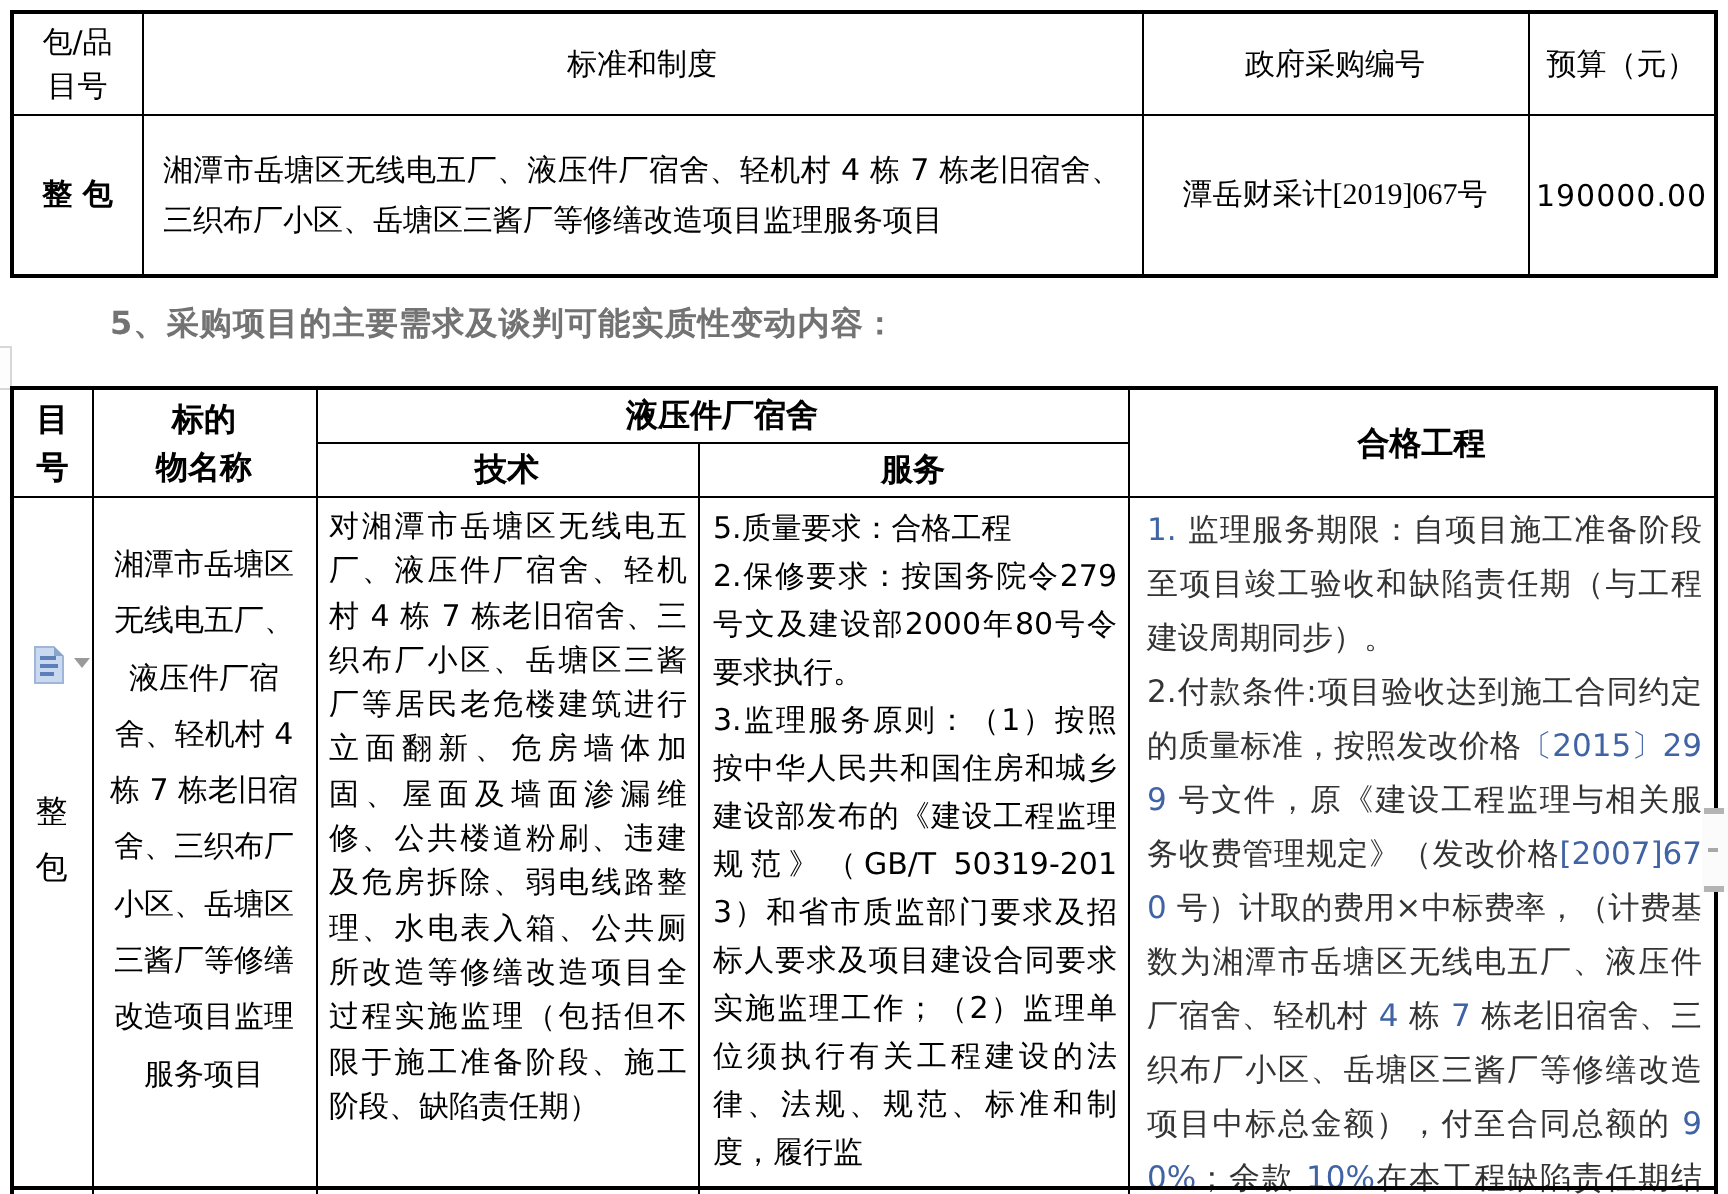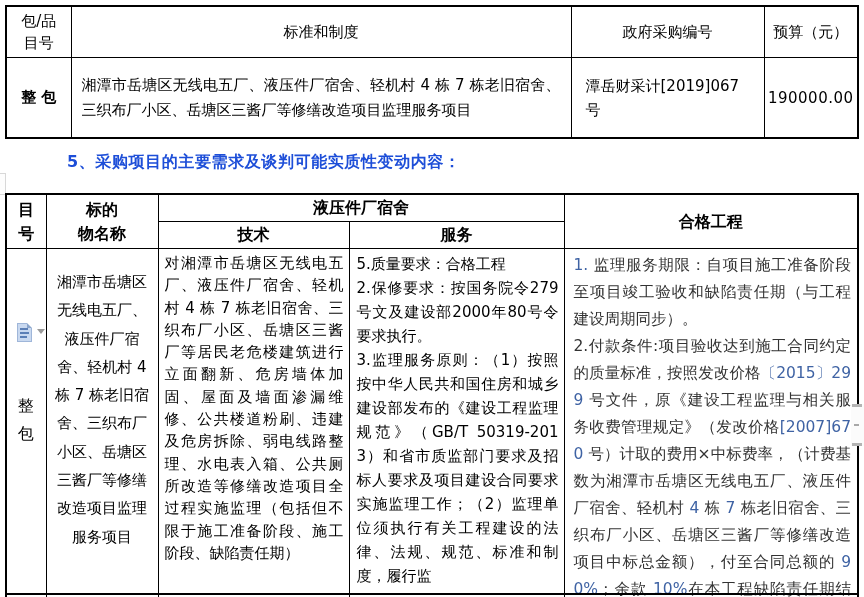--- a/index.html
+++ b/index.html
@@ -13,27 +13,27 @@
   
   table{border-collapse:collapse;table-layout:fixed;}
   td{border:1px solid #000;overflow:hidden;}
 
   .t1{position:absolute;left:5px;top:5px;width:852px;border:2px solid #000;}
   .t1 td{font-size:15px;}
   .t1 .hdr{height:48px;text-align:center;vertical-align:middle;line-height:22px;}
   .t1 .datarow td{height:75px;vertical-align:middle;}
   .t1 .lot-cell{text-align:center;font-weight:bold;}
   .t1 .name-cell{text-align:justify;line-height:25px;padding:2px 10px;word-break:break-all;}
-  .t1 .proc-cell{line-height:24px;padding:0 14px;word-break:break-all;}
+  .t1 .proc-cell{text-align:center;line-height:24px;padding:0 14px;word-break:break-all;font-family:Liberation Serif, serif;}
   .t1 .budget-cell{text-align:center;letter-spacing:0.5px;}
   .w48{display:inline-block;width:50px;word-break:break-all;line-height:22px;}
 
   .section-heading{
-    position:absolute;left:67px;top:152px;width:640px;
-    font-size:16px;font-weight:bold;letter-spacing:0.6px;color:#1d4ed8;
+    position:absolute;left:55px;top:152px;width:640px;
+    font-size:16px;font-weight:bold;letter-spacing:0.6px;color:#737373;
   }
 
   .t2{position:absolute;left:5px;top:193px;width:852px;border:2px solid #000;}
   .t2 .h1{height:25px;}
   .t2 .h2{height:27px;}
   .t2 td.head{font-weight:bold;font-size:16px;text-align:center;vertical-align:middle;line-height:24px;}
   .t2 .datarow td{height:520px;vertical-align:top;}
 
   .itemno-cell{position:relative;text-align:center;}
   .itemno-text{margin-top:142px;font-size:16px;line-height:28px;letter-spacing:1px;}

